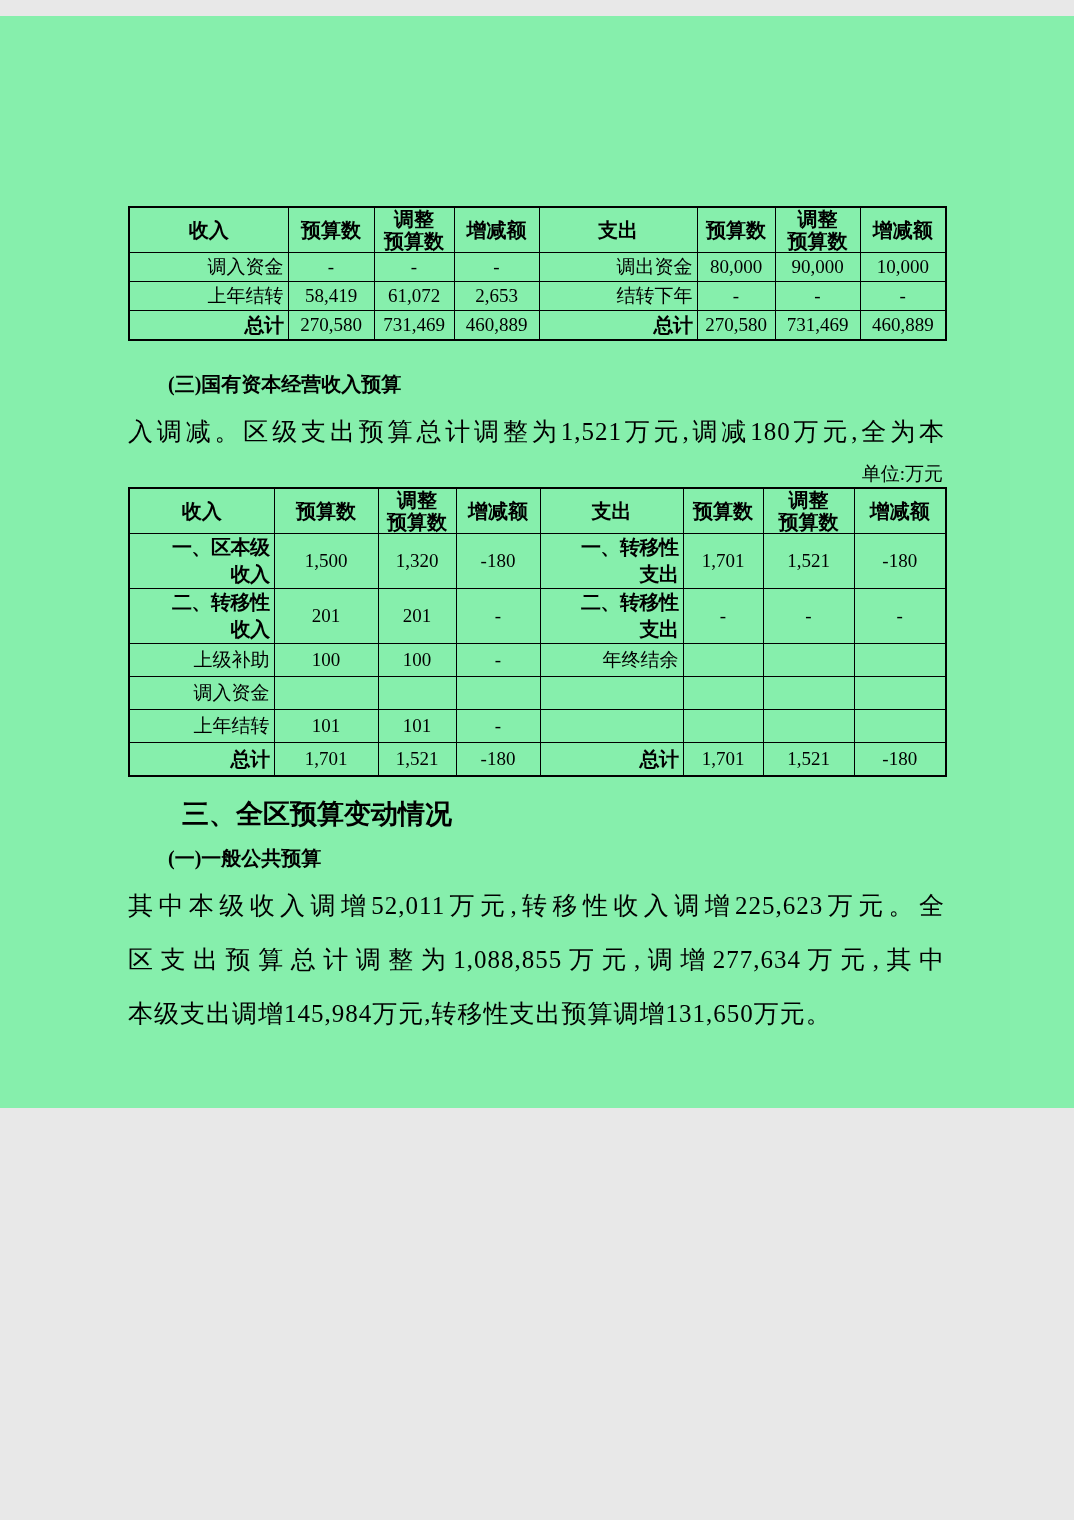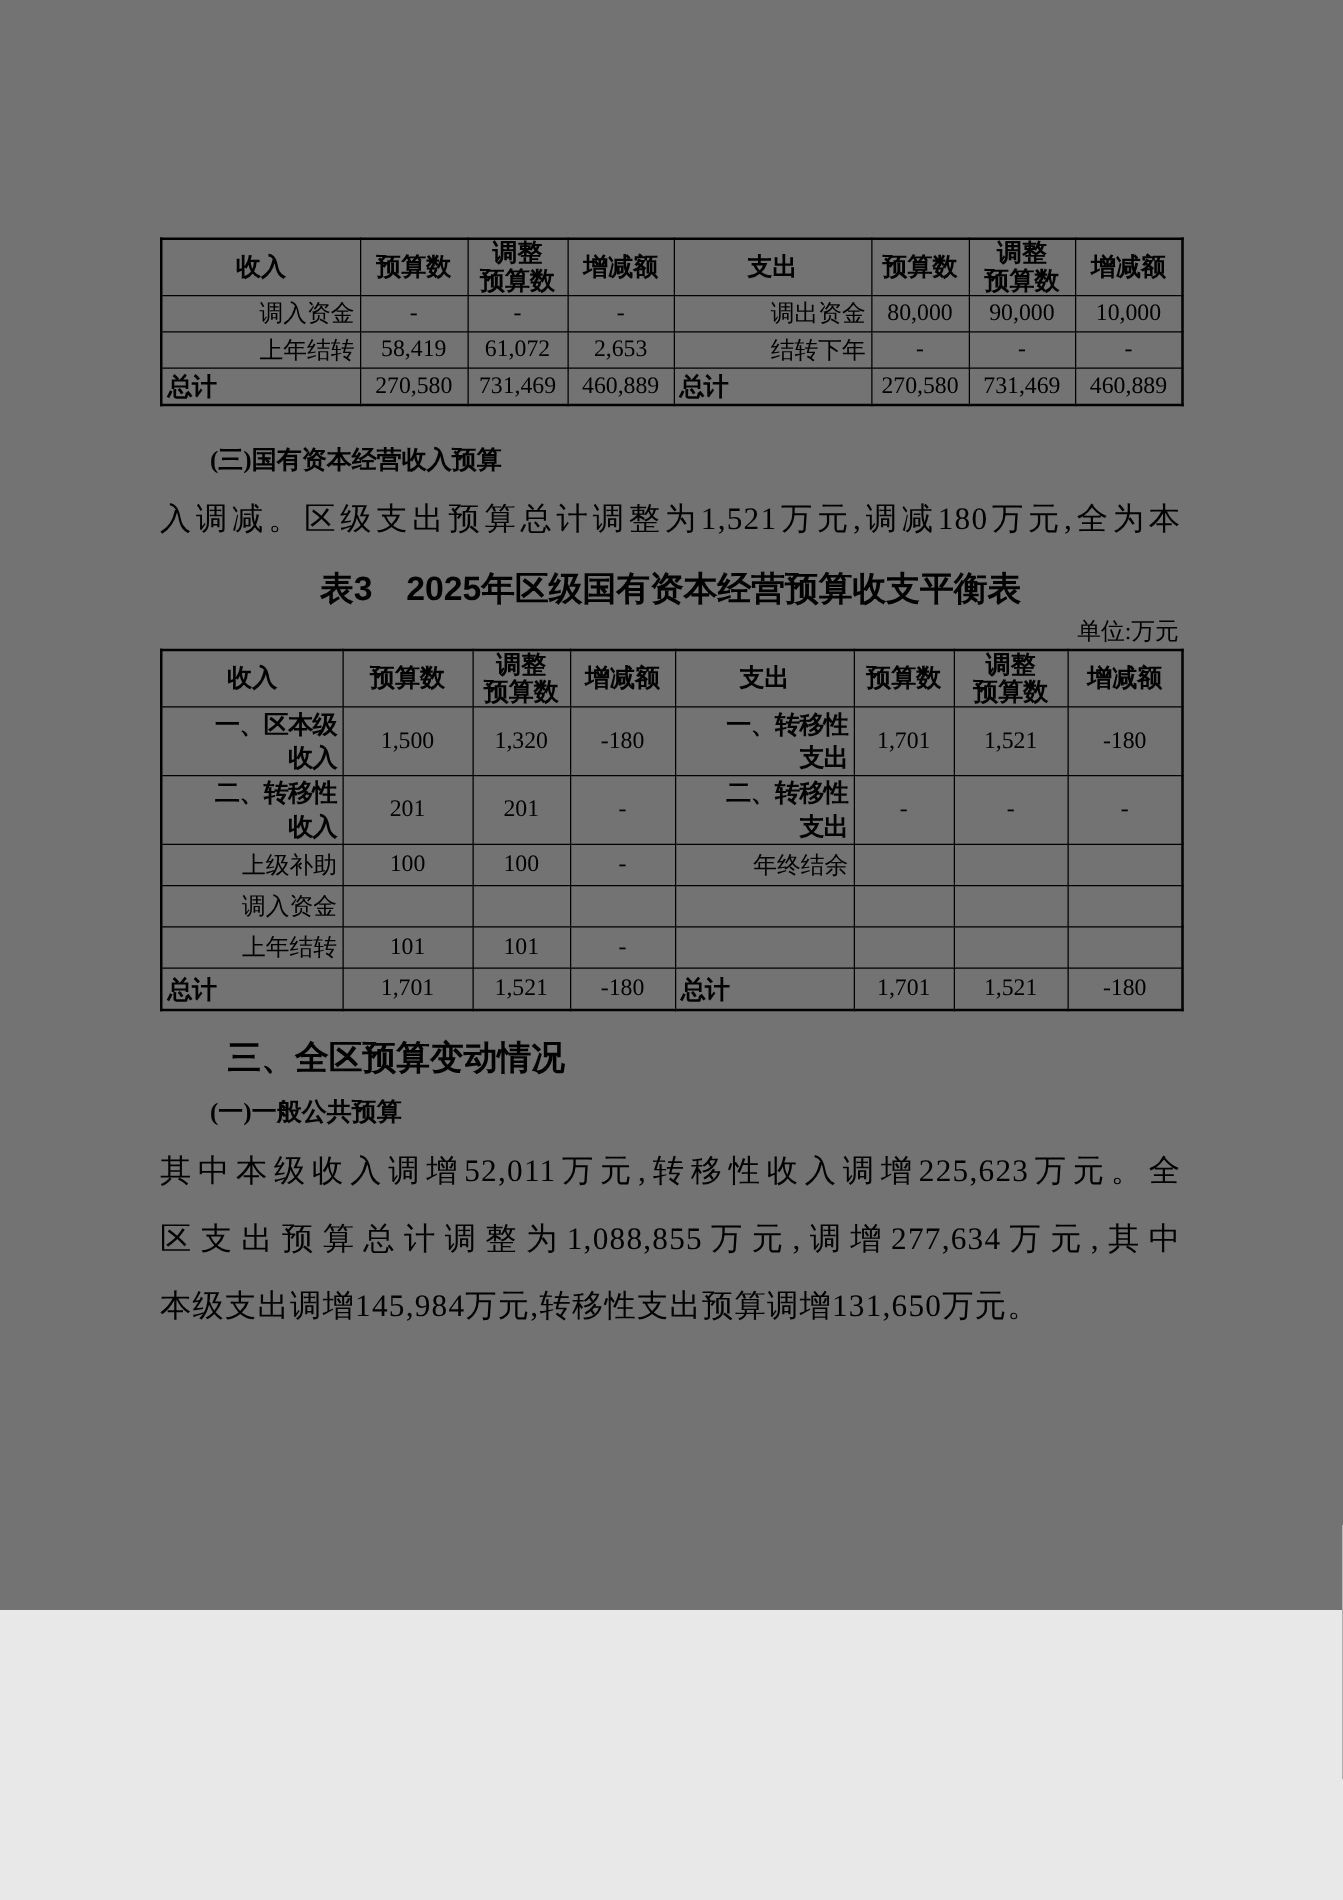--- a/index.html
+++ b/index.html
@@ -1,21 +1,21 @@
 <!DOCTYPE html>
 <html><head>
 <meta charset="utf-8">
 <style>
   html, body { margin: 0; padding: 0; background: #e8e8e8; }
   .page {
     position: relative;
     width: 1074px;
-    height: 1288px;
-    margin: 0 auto;
-    background: #737373;
+    height: 1092px;
+    margin: 16px auto;
+    background: #86efac;
     color: #000;
     font-family: "Liberation Serif", "DejaVu Serif", serif;
     overflow: hidden;
   }
   .content {
     position: absolute;
     left: 128px;
     top: 0;
     width: 817px;
   }
@@ -44,21 +44,21 @@
   table.budget td { font-size: 19px; }
   td.c-num { text-align: center; font-family: "Liberation Serif", serif; }
   td.c-label { text-align: right; padding-left: 9px; font-family: "Liberation Serif", serif; }
   td.c-label.bold {
     font-family: "Liberation Sans", "DejaVu Sans", sans-serif;
     font-weight: bold;
     font-size: 20px;
     padding-left: 25px;
     letter-spacing: -0.5px;
   }
-  td.c-label.center { text-align: left; padding-left: 4px; }
+  td.c-label.center { text-align: right; padding-left: 4px; }
   #t1 { margin-top: 190px; }
   #t1 th { height: 41px; }
   #t1 td { height: 28px; }
   #t2 th { height: 43px; }
   #t2 td { height: 32px; }
 
   
   .h-sub {
     font-size: 20px;
     font-weight: bold;
@@ -181,21 +181,20 @@
           </tr>
         </tbody>
     </table>
 
     <div class="h-sub" id="h-state-capital">(三)国有资本经营收入预算</div>
 
     <div class="para">
       <div class="line">入调减。区级支出预算总计调整为1,521万元,调减180万元,全为本</div>
     </div>
 
-    <div class="h-table-title">表3　2025年区级国有资本经营预算收支平衡表</div>
 
     <div class="unit-label">单位:万元</div>
 
     <table class="budget" id="t2">
       <colgroup>
         <col style="width:145px">
           <col style="width:104px">
           <col style="width:78px">
           <col style="width:84px">
         <col style="width:143px">

